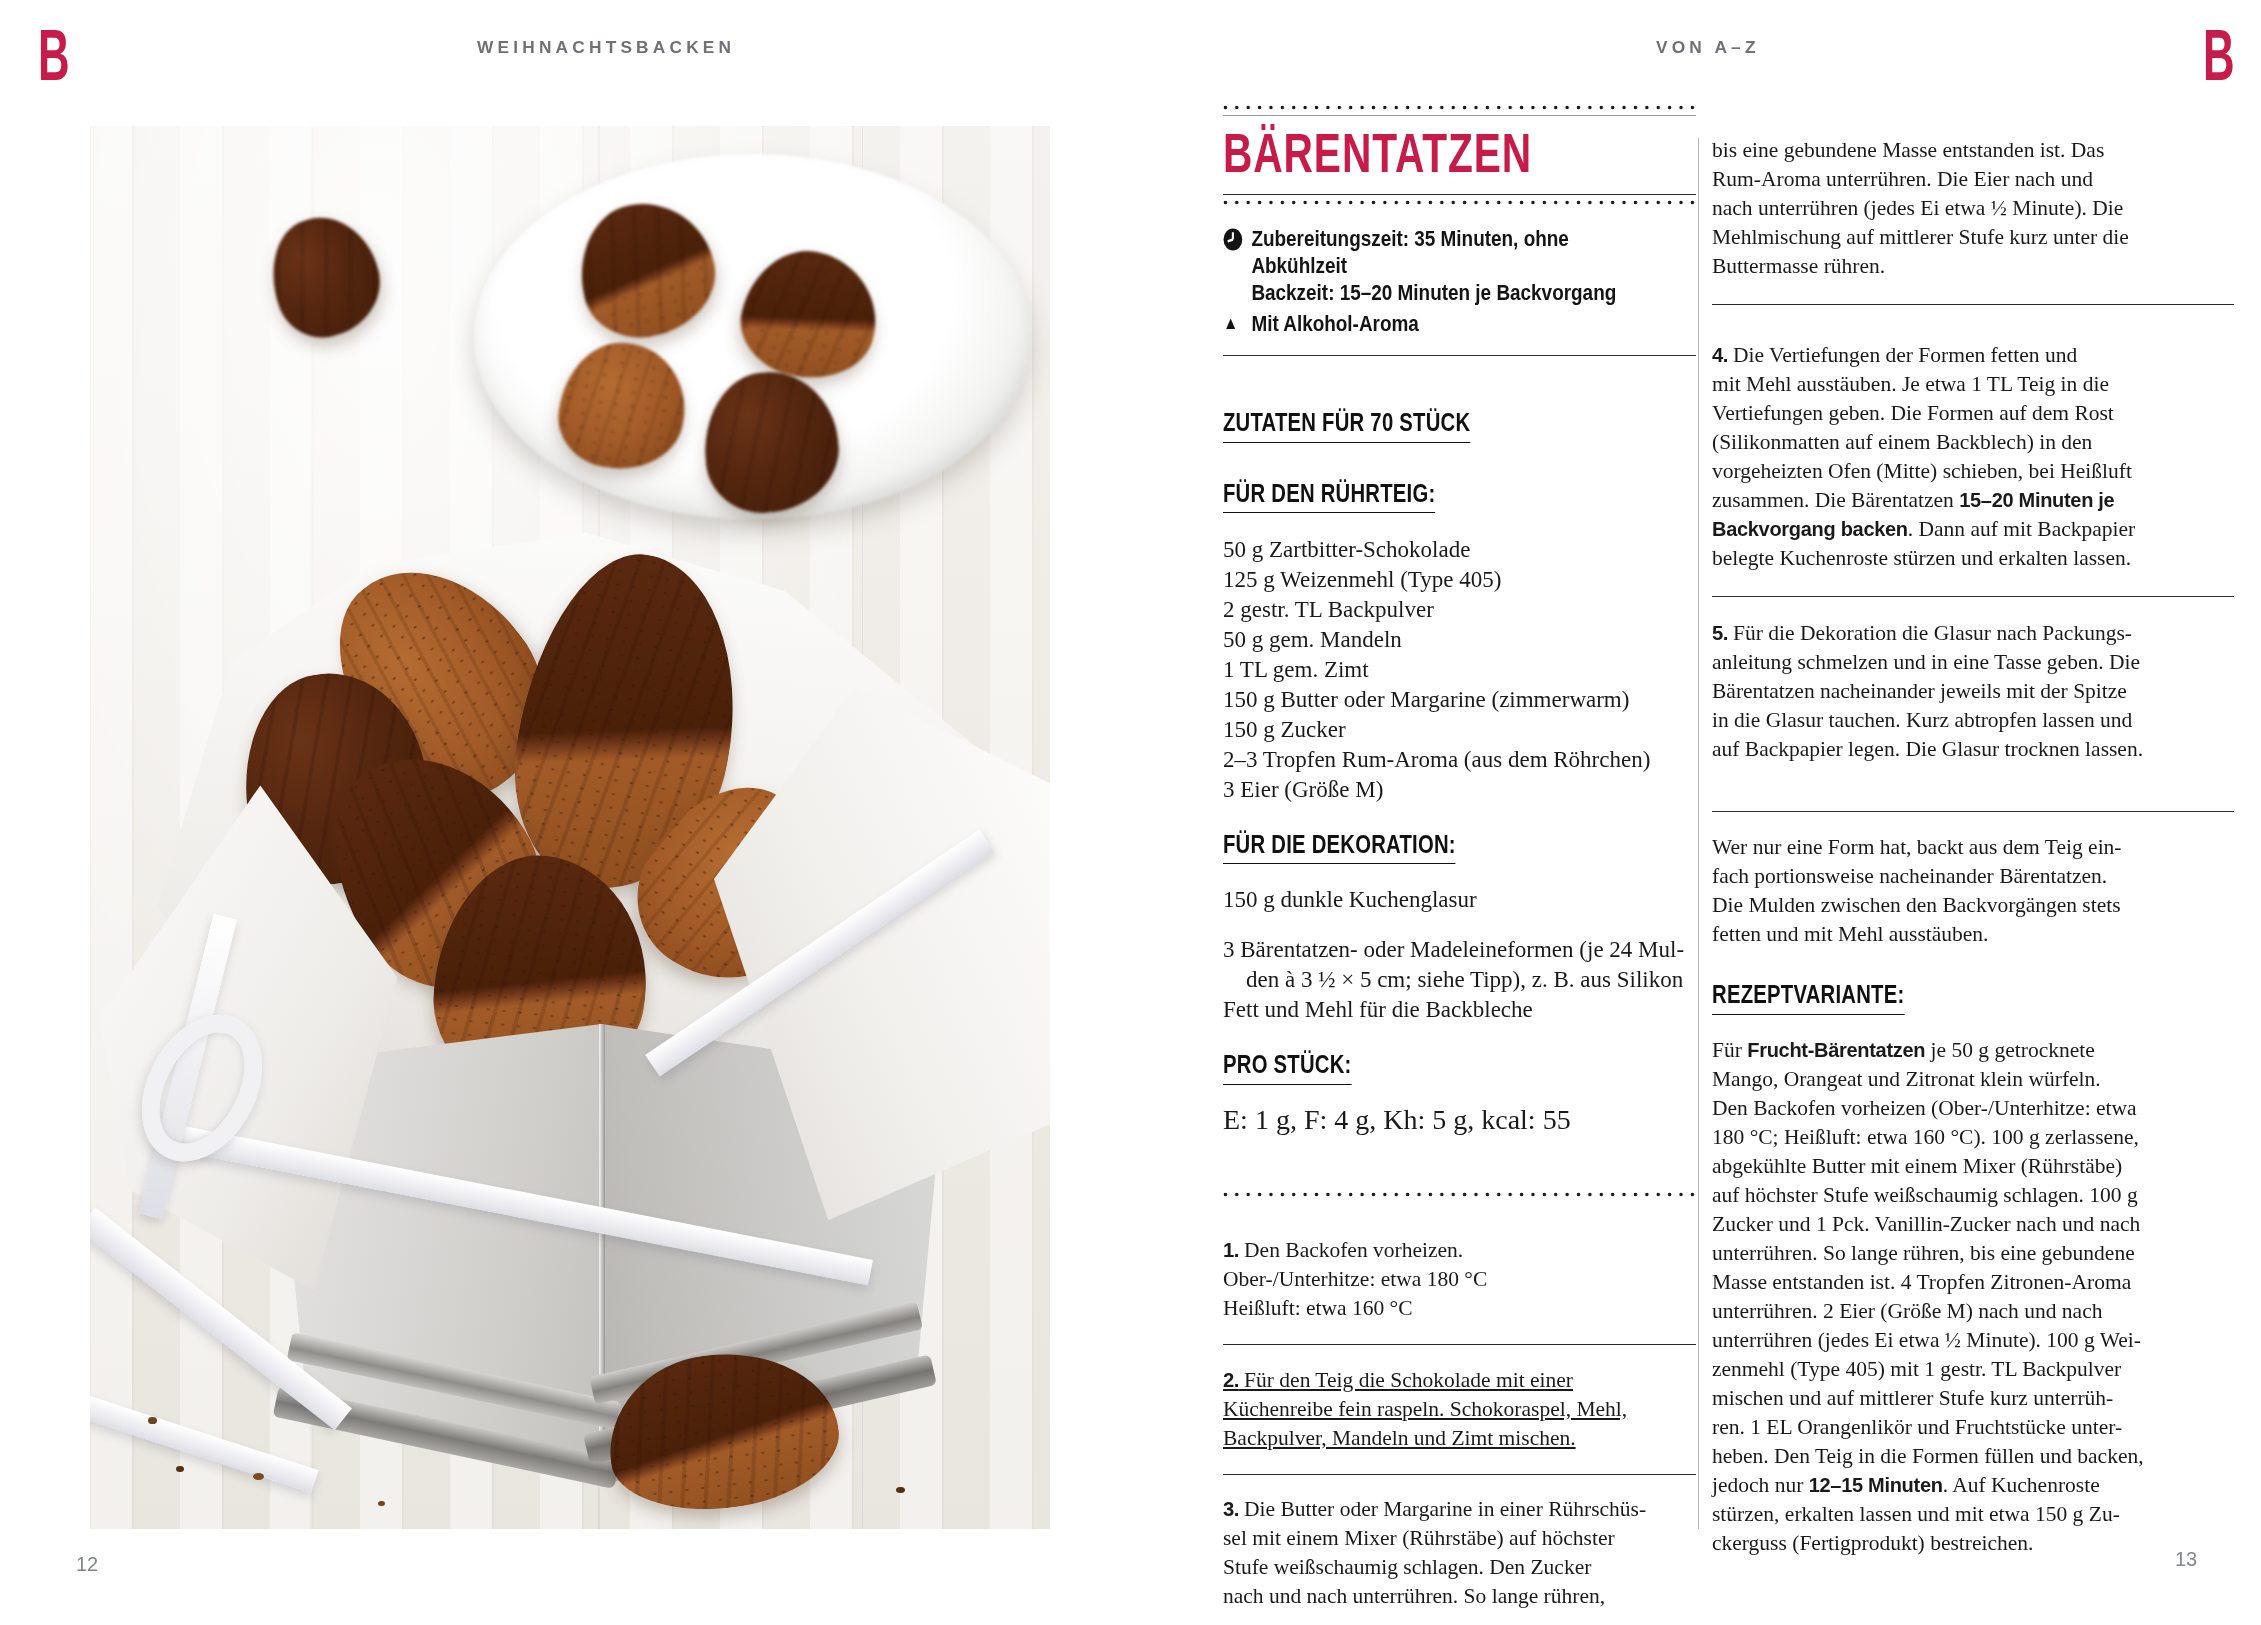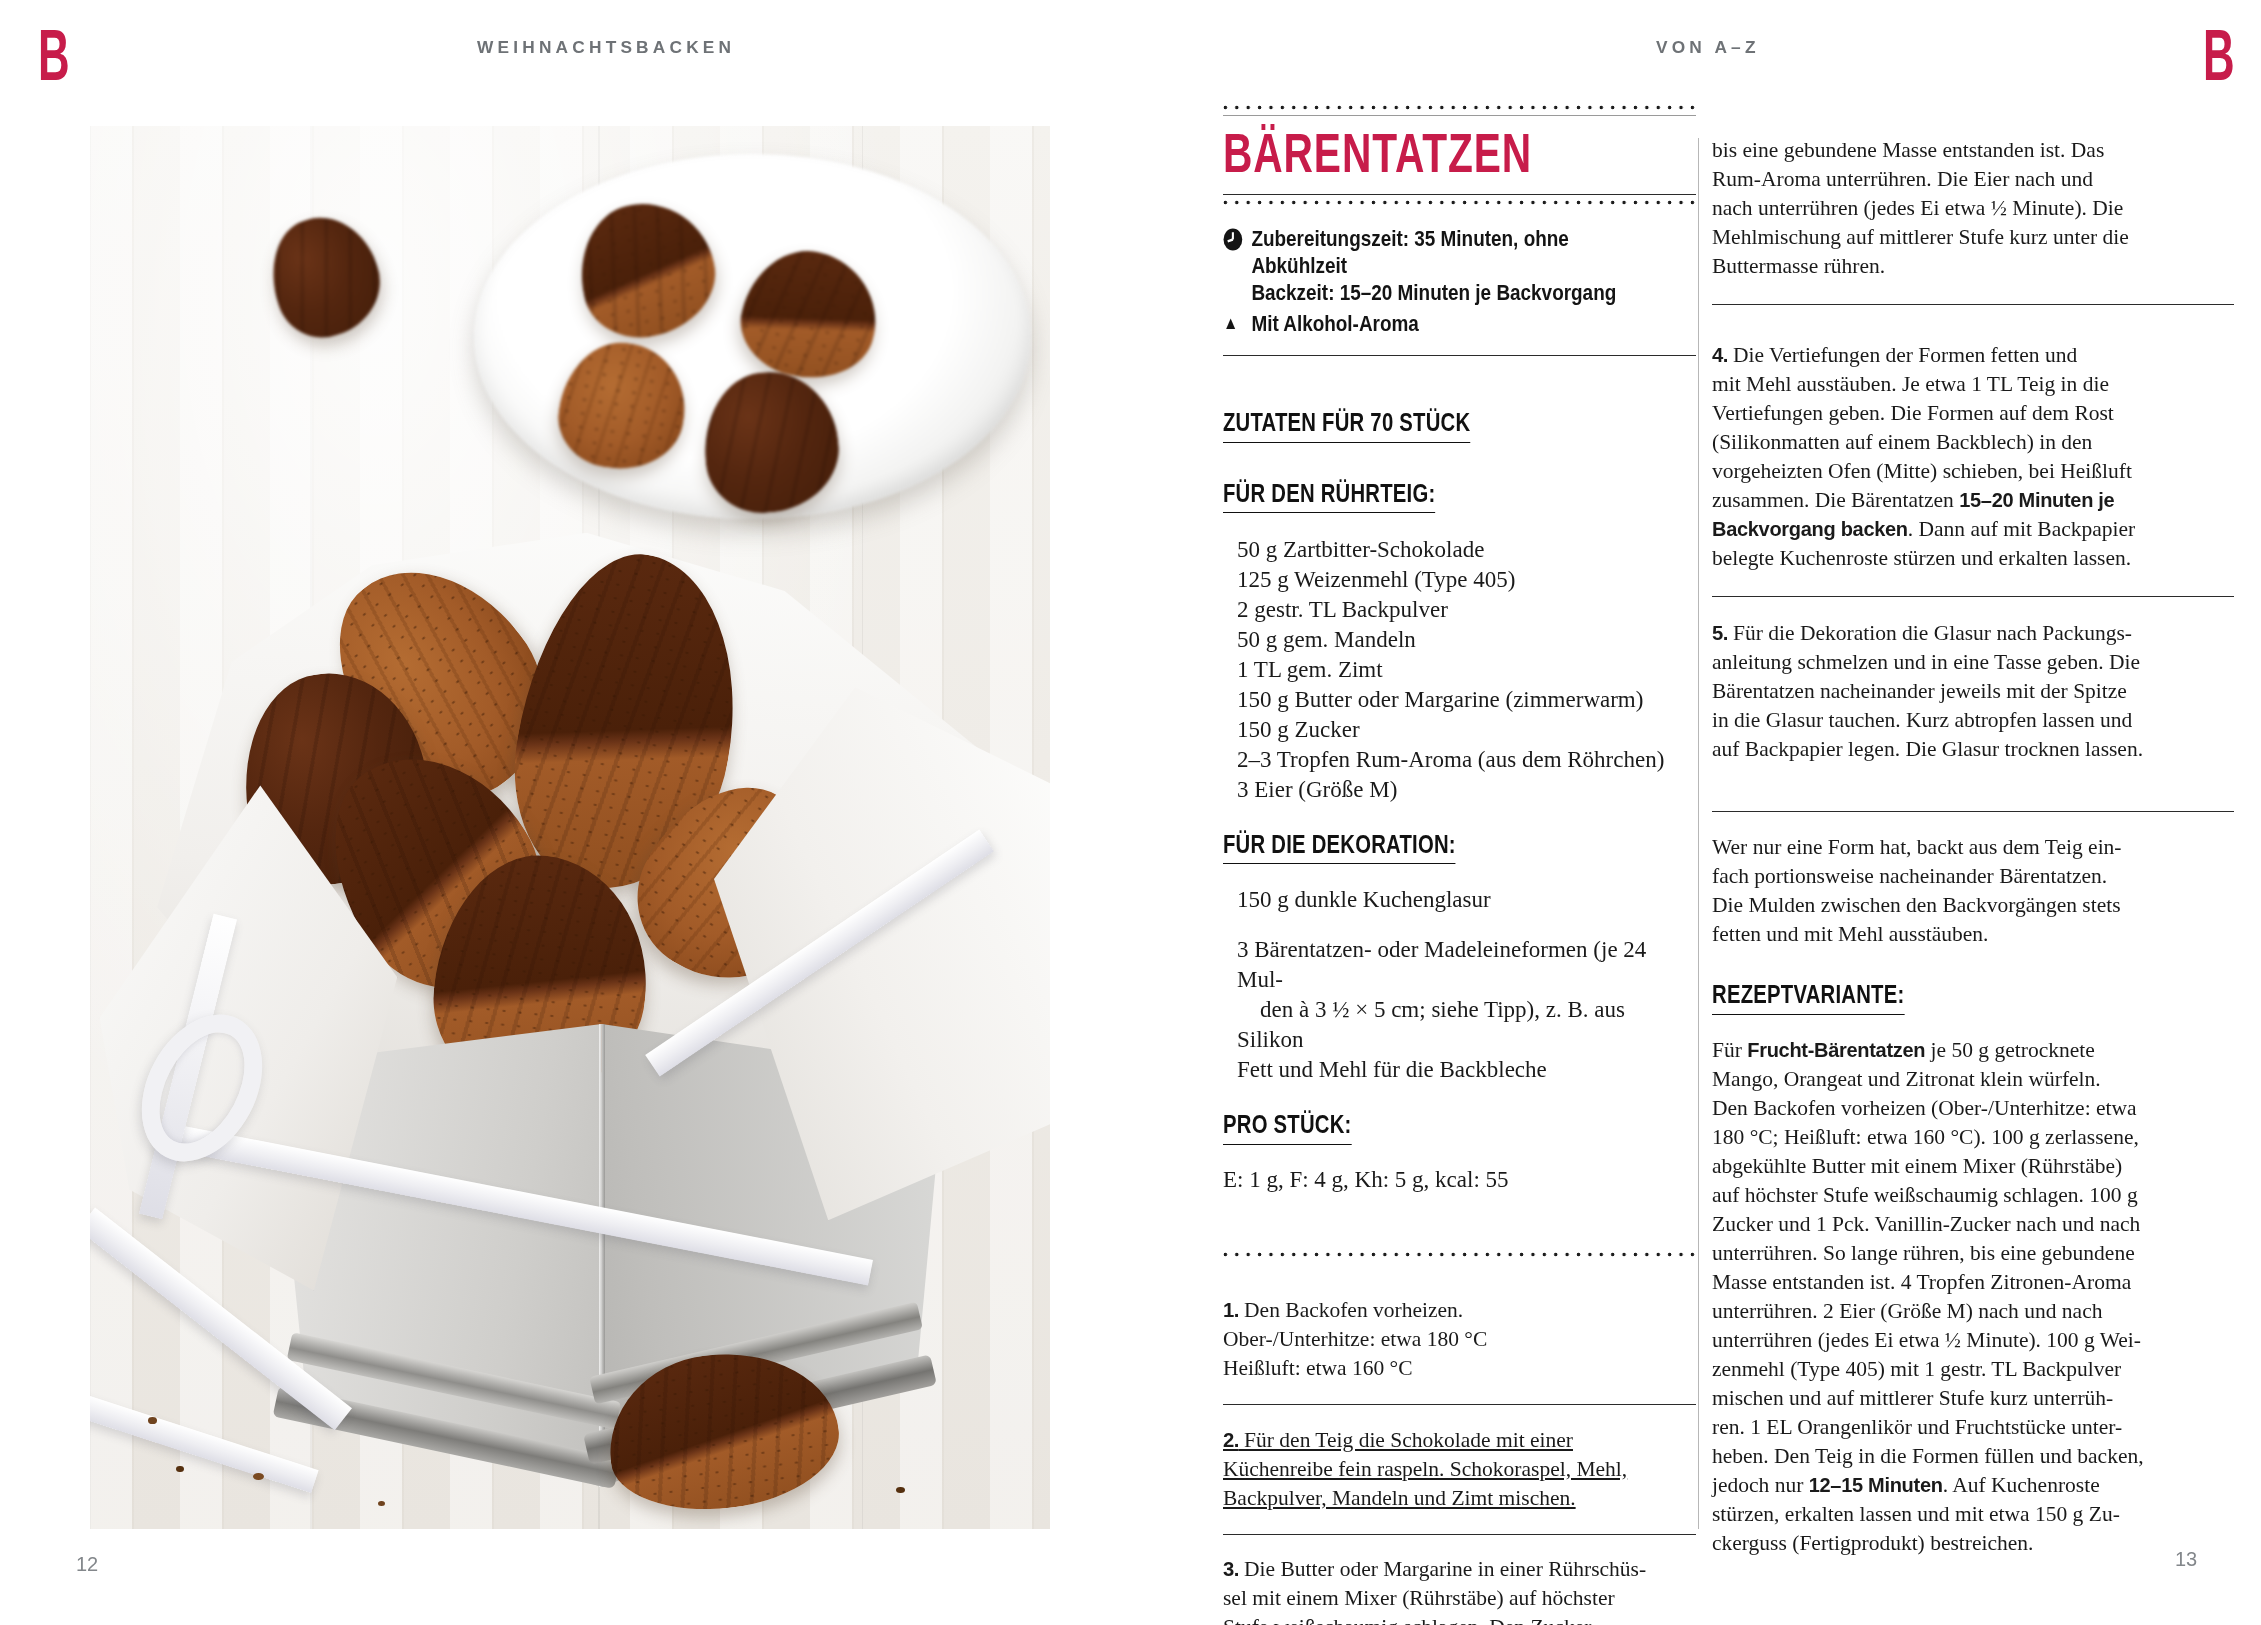--- a/index.html
+++ b/index.html
@@ -32,25 +32,25 @@
         font-family:"Liberation Sans",sans-serif;font-size:22px;line-height:27px;
         font-weight:700;color:#141414;}
   .meta .block{position:relative;padding-left:33px;white-space:pre-line;}
   .meta .ic{position:absolute;left:0;top:2.4px;}
   .meta .row2{margin-top:3.6px;}
 
   .shead{display:inline-block;font-family:"Liberation Sans",sans-serif;font-weight:700;
         font-size:26px;letter-spacing:0.3px;color:#111;transform:scaleX(.78);transform-origin:0 50%;
         border-bottom:1.8px solid #111;padding-bottom:5.4px;line-height:1.05;}
 
-  .ing{font-size:23px;line-height:30px;margin:14px;}
+  .ing{font-size:23px;line-height:30px;margin:0;}
   .ing li{list-style:none;}
   .ing{padding:0;}
   .preline{white-space:pre-line;}
-  .perpiece{font-size:23px;line-height:30px;margin:0;}
+  .perpiece{font-size:28px;line-height:30px;margin:0;}
 
   .step{font-size:21.5px;line-height:29px;margin:0;white-space:pre-line;}
   .num{font-family:"Liberation Sans",sans-serif;font-weight:700;font-size:20.3px;letter-spacing:-0.6px;}
   .bsans{font-family:"Liberation Sans",sans-serif;font-weight:700;font-size:20px;letter-spacing:-0.3px;}
 
   .pagenum{position:absolute;font-family:"Liberation Sans",sans-serif;font-size:20px;color:#83878b;}
 
   
   .photo{position:absolute;left:90px;top:126px;width:960px;height:1403px;overflow:hidden;
          background:linear-gradient(180deg,#f4f2ee 0%,#efece7 45%,#e9e5df 100%);}

